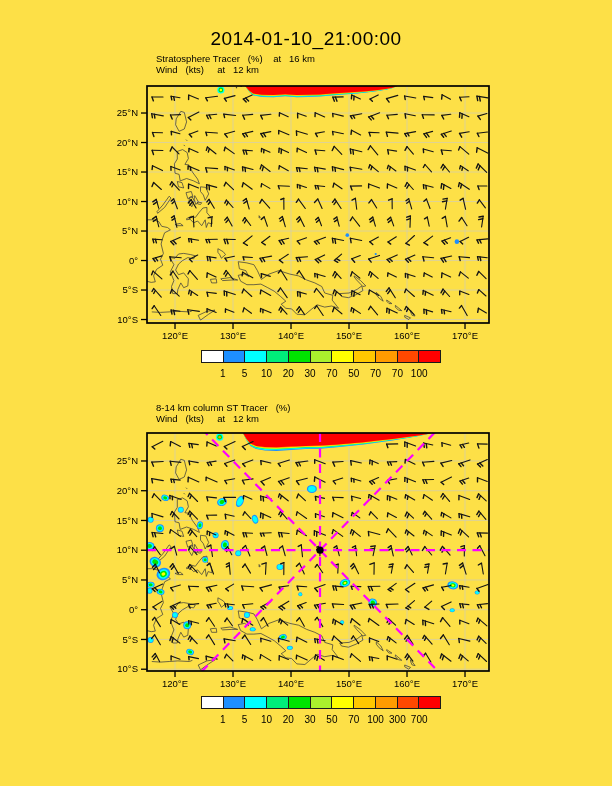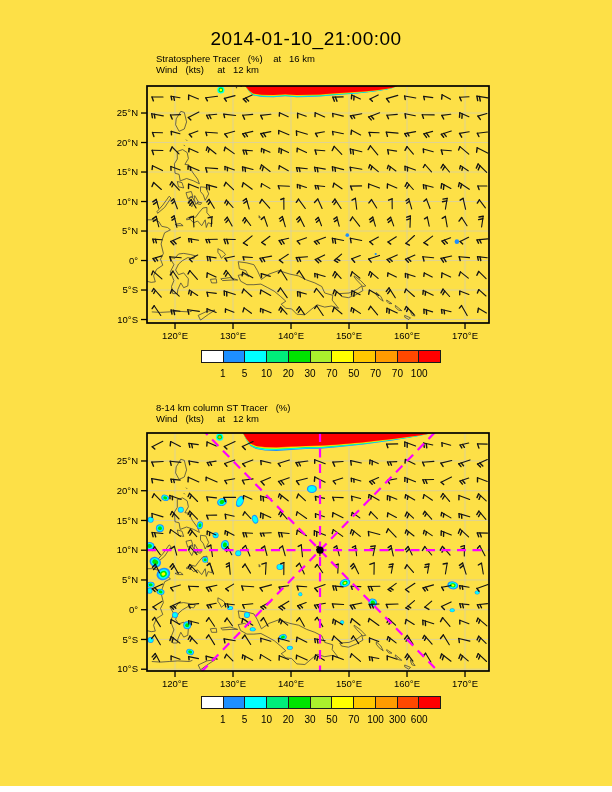--- a/index.html
+++ b/index.html
@@ -1561,15 +1561,15 @@
   <div id="cbl-bot" class="cbar-labels cbl-bot">
       <span style="left: 21.8px;">1</span>
       <span style="left: 43.6px;">5</span>
       <span style="left: 65.5px;">10</span>
       <span style="left: 87.3px;">20</span>
       <span style="left: 109.1px;">30</span>
       <span style="left: 130.9px;">50</span>
       <span style="left: 152.7px;">70</span>
       <span style="left: 174.5px;">100</span>
       <span style="left: 196.4px;">300</span>
-      <span style="left: 218.2px;">600</span>
+      <span style="left: 218.2px;">700</span>
     </div>
 </div>
 
 </body></html>

